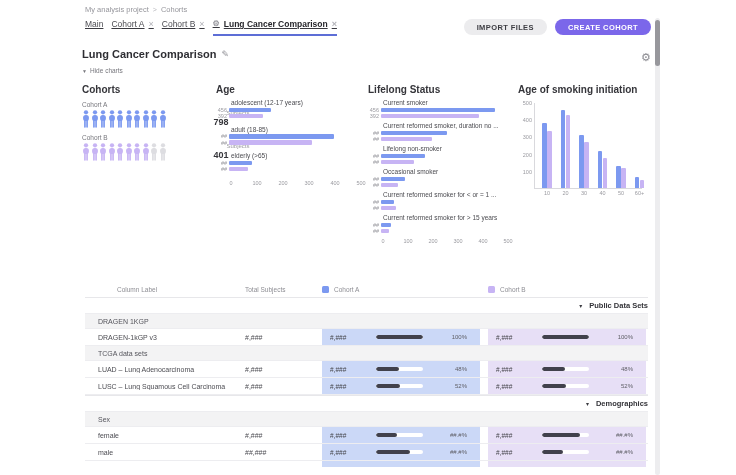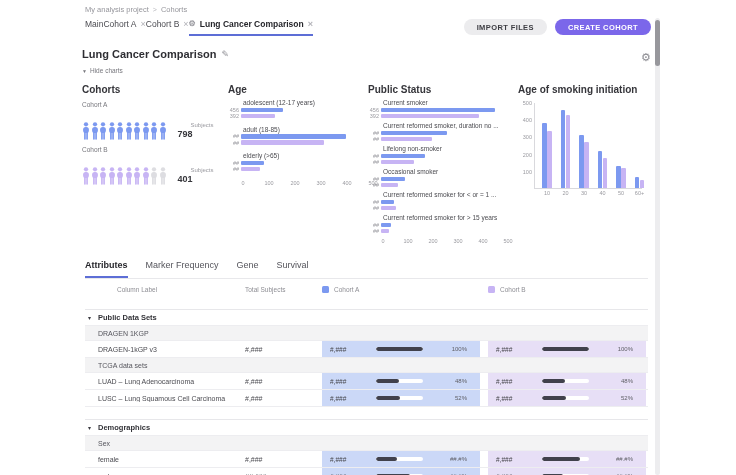--- a/index.html
+++ b/index.html
@@ -10,21 +10,21 @@
   
   .breadcrumb { position:absolute; left:85px; top:5px; font-size:7.5px; color:#96969c; display:flex; gap:4px; align-items:center; }
   .breadcrumb .sep { color:#b6b6bc; font-size:7px; }
   .topstats { position:absolute; top:4px; left:0; width:651px; display:flex; justify-content:flex-end; align-items:center; gap:11px; font-size:7.5px; color:#55555c; }
   .stat { display:flex; gap:3px; }
   .icon-btn { display:inline-flex; align-items:center; justify-content:center; }
   .help-circle { width:10px; height:10px; border:1px solid #6a6a70; border-radius:50%; font-size:6.5px; color:#6a6a70; display:flex; align-items:center; justify-content:center; font-weight:700; }
 
   
   .tabrow { position:absolute; top:19px; left:85px; width:566px; display:flex; justify-content:space-between; align-items:flex-start; }
-  .tabs { display:flex; gap:0; align-items:flex-end; }
+  .tabs { display:flex; gap:8px; align-items:flex-end;text-decoration:underline; }
   .tab { display:flex; align-items:center; gap:4px; font-size:8.5px; color:#4c4c52; padding-bottom:5px; border-bottom:2px solid transparent; cursor:default; }
   .tab.active { font-weight:700; color:#26262b; border-bottom-color:var(--accent); }
   .tab-close { color:#b2b2b8; font-size:9px; }
   .tab-gear { color:#9a9aa0; font-size:8px; line-height:8px; }
   .actions { display:flex; gap:8px; }
   .pill { border:none; height:16px; border-radius:12px; padding:0 13px; font-family:inherit; font-size:7.5px; font-weight:700; letter-spacing:.4px; }
   .pill.import { background:#ececee; color:#3c3c42; }
   .pill.create { background:var(--create); color:#fff;text-align:right; }
 
   
@@ -34,26 +34,26 @@
   .hide-charts { position:absolute; top:67px; left:82px; font-size:6.5px; color:#77777d; display:flex; gap:3px; align-items:center; }
   .hide-charts .tri { font-size:5px; }
 
   .gear-top { position:absolute; left:641px; top:52px; font-size:11px; color:#8b8b91; line-height:11px; }
 
   
   .charts { position:absolute; top:84px; left:82px; width:566px; height:172px; }
   .chart-title { font-size:10px; font-weight:600; color:#35353a; }
   .panel { position:absolute; top:0; }
   .panel.cohorts { left:0; width:143px; }
-  .panel.age { left:146px; width:147px; }
+  .panel.age { left:134px; width:147px; }
   .panel.smoking { left:286px; width:148px; }
   .panel.init { left:436px; width:130px; }
 
   .cgroup-name { font-size:6.5px; color:#77777d; margin-top:6px; }
-  .cgroup-row { display:flex; align-items:flex-start; margin-top:14px; }
+  .cgroup-row { display:flex; align-items:flex-start; margin-top:2px;gap:36px; }
   .persons { display:flex; gap:0.5px; }
   .subjects { margin-left:11px; }
   .subjects .slab { font-size:6px; color:#9a9aa0; }
   .subjects .sval { font-size:9px; font-weight:700; color:#35353a; margin-top:1px; }
 
   .hgroups { margin-top:4px; }
   .hgroup { margin-bottom:7px; }
   .panel.smoking .hgroup { margin-bottom:3.5px; }
   .hcat { font-size:6.5px; color:#4b4b50; margin-left:15px; margin-bottom:1.5px; white-space:nowrap; }
   .hrow { display:flex; align-items:center; }
@@ -83,21 +83,21 @@
   .th-label { width:160px; padding-left:32px; }
   .th-total { width:77px; }
   .th-legend { width:158px; display:flex; align-items:center; gap:5px; }
   .th-legend + .th-legend { margin-left:8px; }
   .sw { width:7px; height:7px; border-radius:1.5px; }
   .sw.a { background:var(--blue); }
   .sw.b { background:var(--purple); }
 
   .tbody { position:absolute; top:297px; left:85px; width:563px; }
   .row { display:flex; align-items:center; border-bottom:1px solid #ededf0; }
-  .row.group { height:17px; margin-top:12px; border-top:1px solid #e7e7ea; }
+  .row.group { height:17px; margin-top:0; border-top:1px solid #e7e7ea;justify-content:flex-end; }
   .caret { font-size:6px; color:#3c3c42; width:13px; padding-left:3px; }
   .glab { font-size:7.5px; font-weight:700; color:#333338; }
   .row.sub { height:15px; background:#f3f3f4; }
   .slab { font-size:7px; color:#55555c; padding-left:13px; }
   .row.data { height:17px; }
   .rlabel { width:160px; padding-left:13px; font-size:7px; color:#4c4c52; white-space:nowrap; overflow:hidden; }
   .rtotal { width:77px; font-size:7px; color:#4c4c52; }
   .cell { width:158px; height:100%; display:flex; align-items:center; }
   .cell.a { background:var(--abg); }
   .cell.b { background:var(--bbg); margin-left:8px; }
@@ -353,21 +353,21 @@
             <span class="htick" style="left: 0px;">0</span>
             <span class="htick" style="left: 26px;">100</span>
             <span class="htick" style="left: 52px;">200</span>
             <span class="htick" style="left: 78px;">300</span>
             <span class="htick" style="left: 104px;">400</span>
             <span class="htick" style="left: 130px;">500</span>
           </div>
         </div>
     </div>
     <div class="panel smoking">
-      <div class="chart-title">Public Status</div>
+      <div class="chart-title">Lifelong Status</div>
       <div id="chart-smoking">
           <div class="hgroups">
             <div class="hgroup">
               <div class="hcat">Current smoker</div>
               <div class="hrow">
                 <div class="hvl">
                   <span>456</span>
                   <span>392</span>
                 </div>
                 <div class="hbars">
@@ -477,26 +477,20 @@
             <div class="vbar b" style="left: 86px; height: 19.78px;"></div>
             <span class="vxlabel" style="left: 86px;">50</span>
             <div class="vbar a" style="left: 99.5px; height: 11.18px;"></div>
             <div class="vbar b" style="left: 104.5px; height: 7.74px;"></div>
             <span class="vxlabel" style="left: 104.5px;">60+</span>
           </div>
         </div>
     </div>
   </section>
 
-  <nav class="stabs">
-      <div class="stab active">Attributes</div>
-      <div class="stab">Marker Frequency</div>
-      <div class="stab">Gene</div>
-      <div class="stab">Survival</div>
-    </nav>
 
   <div class="thead">
     <span class="th-label">Column Label</span>
     <span class="th-total">Total Subjects</span>
     <span class="th-legend">
       <span class="sw a"></span>
       <span>Cohort A</span>
     </span>
     <span class="th-legend">
       <span class="sw b"></span>

